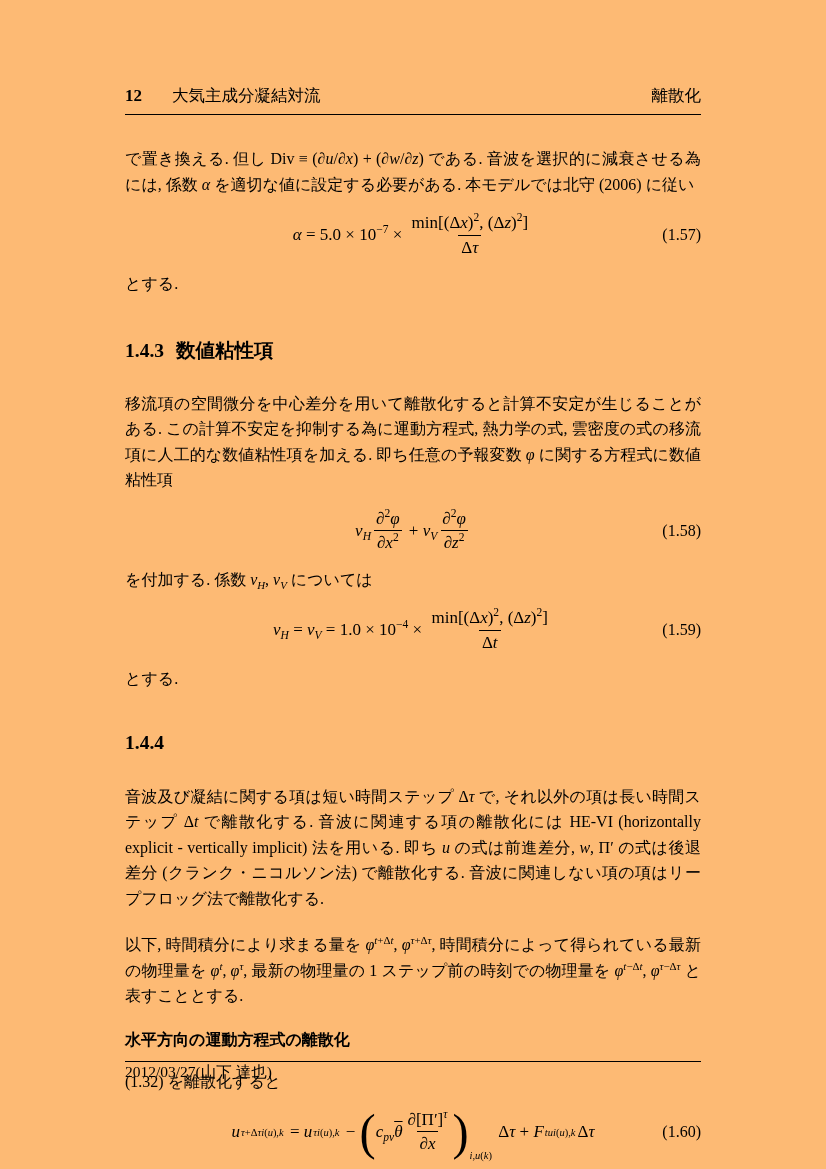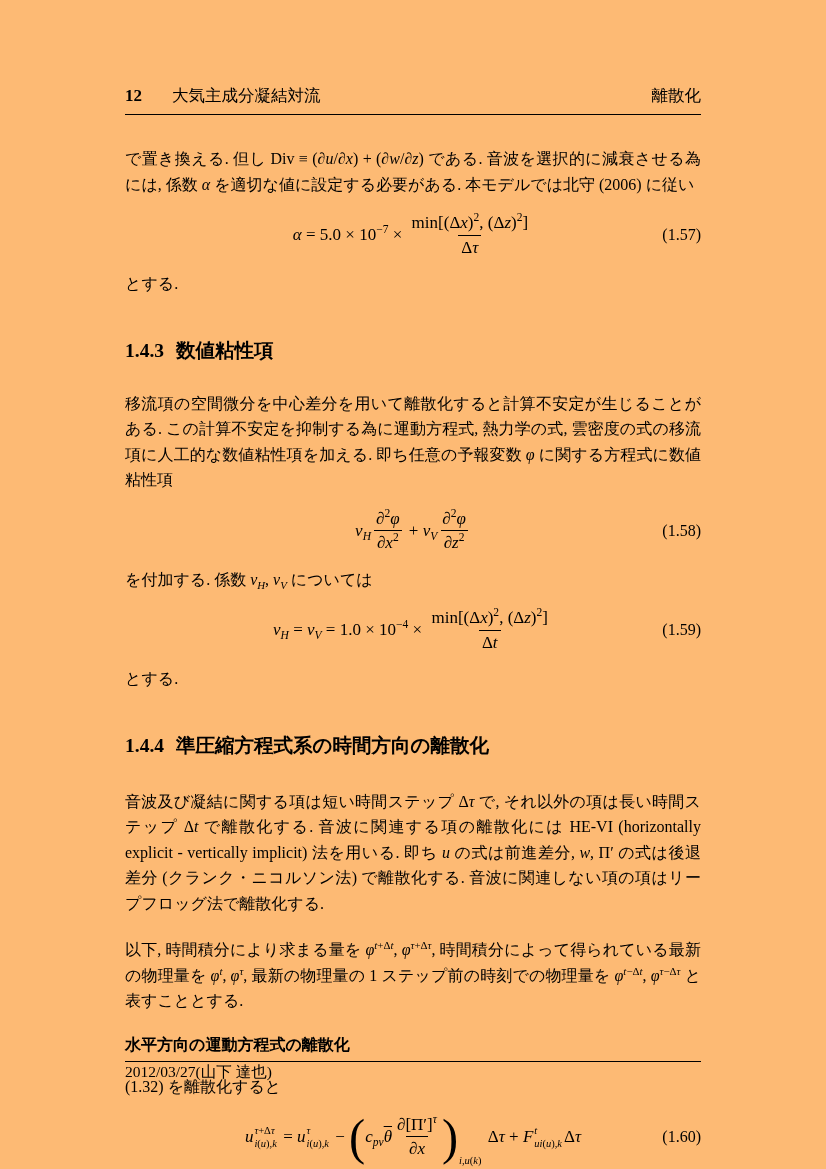--- a/index.html
+++ b/index.html
@@ -97,21 +97,21 @@
     flex-direction: column;
     align-items: center;
     line-height: 1.25;
     margin: 0 2px;
   }
   .frac .num { padding: 0 3px 1px 3px; }
   .frac .den { border-top: 1px solid #000; padding: 1px 3px 0 3px; }
 
   .ss {
     display: inline-flex;
-    flex-direction: column;
+    flex-direction: row;
     align-items: flex-start;
     font-size: 10.5px;
     line-height: 1.2;
     margin: 0 2px 0 1px;
     transform: translateY(1px);
   }
   .bp {
     font-size: 285%;
     font-weight: normal;
     line-height: 1;
@@ -198,21 +198,20 @@
           <span class="den">Δ<i>t</i></span>
         </span>
       </span>
       <span class="eq-tag">(1.59)</span>
     </div>
 
     <p class="body-text tosuru">とする.</p>
 
     <div class="sec-heading">
       <span class="sec-num">1.4.4</span>
-      <span class="sec-title">準圧縮方程式系の時間方向の離散化</span>
     </div>
 
     <p class="body-text para-timestep">音波及び凝結に関する項は短い時間ステップ Δ<i>τ</i> で, それ以外の項は長い時間ステップ Δ<i>t</i> で離散化する. 音波に関連する項の離散化には HE-VI (horizontally explicit - vertically implicit) 法を用いる. 即ち <i>u</i> の式は前進差分, <i>w</i>, Π′ の式は後退差分 (クランク・ニコルソン法) で離散化する. 音波に関連しない項の項はリープフロッグ法で離散化する.</p>
 
     <p class="body-text para-notation">以下, 時間積分により求まる量を <i>φ</i><sup><i>t</i>+Δ<i>t</i></sup>, <i>φ</i><sup><i>τ</i>+Δ<i>τ</i></sup>, 時間積分によって得られている最新の物理量を <i>φ</i><sup><i>t</i></sup>, <i>φ</i><sup><i>τ</i></sup>, 最新の物理量の 1 ステップ前の時刻での物理量を <i>φ</i><sup><i>t</i>−Δ<i>t</i></sup>, <i>φ</i><sup><i>τ</i>−Δ<i>τ</i></sup> と表すこととする.</p>
 
     <p class="sub-heading">水平方向の運動方程式の離散化</p>
 
     <p class="body-text para-discretize">(1.32) を離散化すると</p>
 

